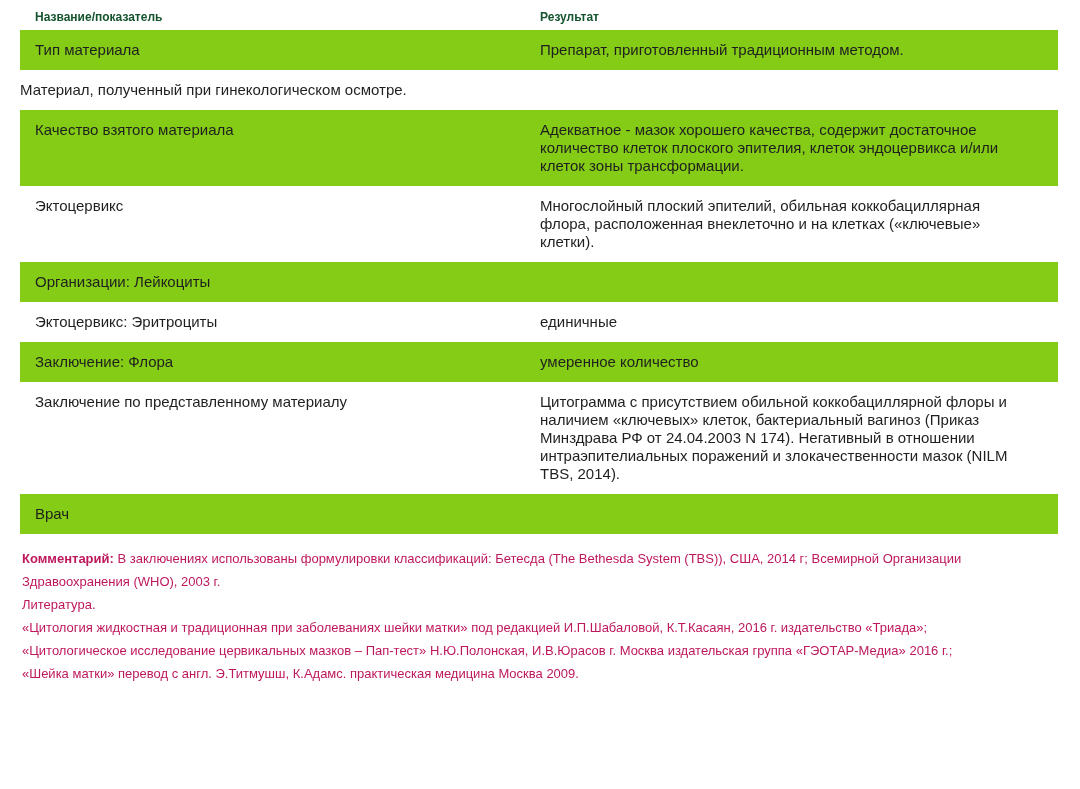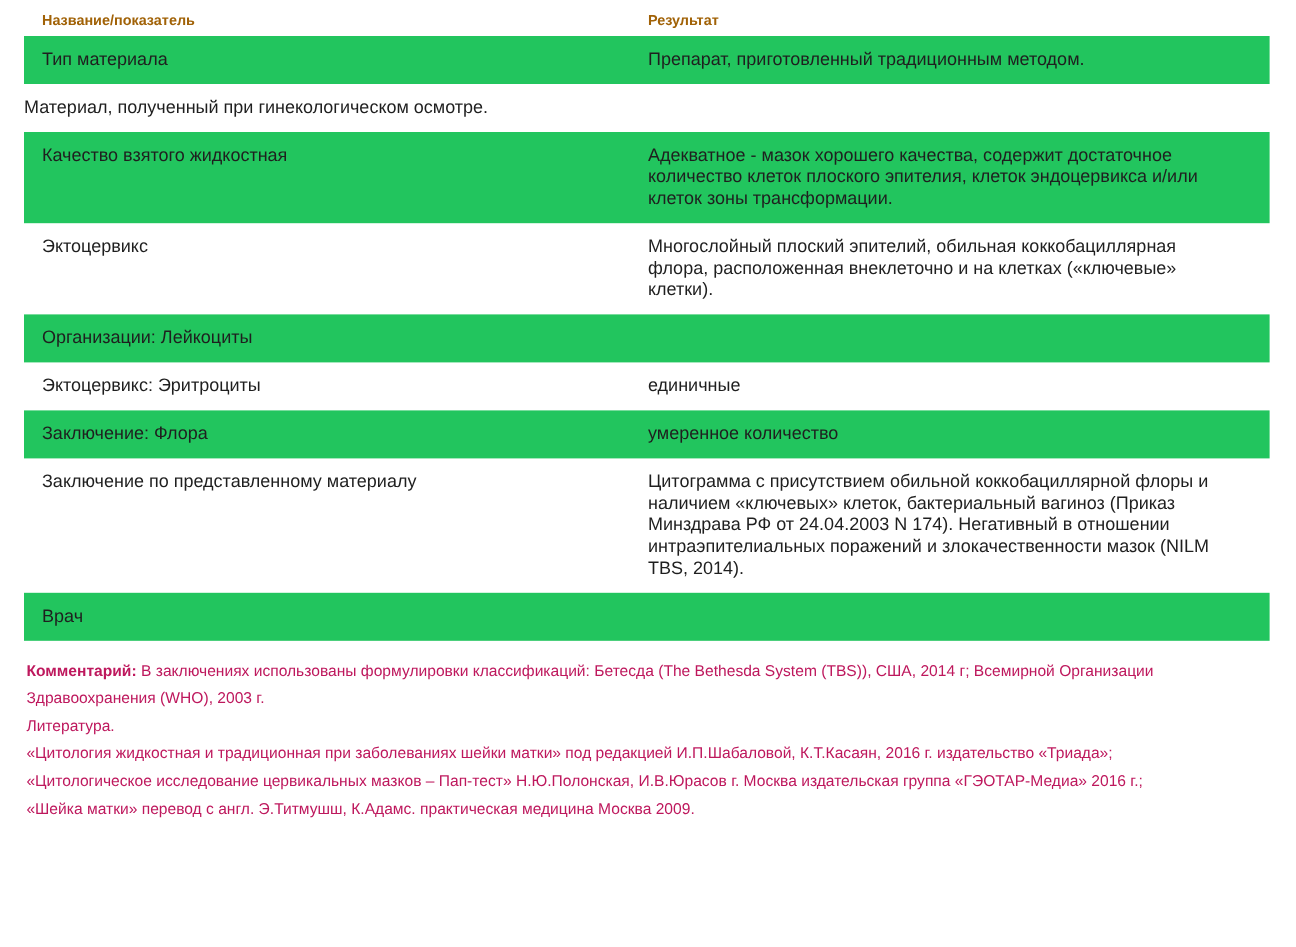--- a/index.html
+++ b/index.html
@@ -21,41 +21,41 @@
     padding-top: 2px;
   }
   .report-table {
     margin: 0 22px 0 20px;
   }
   .row {
     display: flex;
     align-items: stretch;
   }
   .row.shaded {
-    background: #22c55e;
+    background: #84cc16;
   }
   .cell {
     box-sizing: border-box;
     font-size: 15px;
     line-height: 18px;
   }
   .cell-label {
     width: 520px;
     flex: 0 0 520px;
     padding: 11px 12px 11px 15px;
   }
   .cell-result {
     flex: 1 1 auto;
     padding: 11px 28px 11px 0;
   }
   .header-row .cell {
     font-size: 12px;
     line-height: 14px;
     font-weight: bold;
-    color: #a16207;
+    color: #14532d;
     padding-top: 8px;
     padding-bottom: 6px;
   }
   .comment {
     margin: 13px 22px 0 22px;
   }
   .comment p {
     margin: 0;
     font-size: 13px;
     line-height: 23px;
@@ -79,21 +79,21 @@
   <div class="row shaded">
     <div class="cell cell-label">Тип материала</div>
     <div class="cell cell-result">Препарат, приготовленный традиционным методом.</div>
   </div>
 
   <div class="row">
     <div class="cell cell-result">Материал, полученный при гинекологическом осмотре.</div>
   </div>
 
   <div class="row shaded">
-    <div class="cell cell-label">Качество взятого жидкостная</div>
+    <div class="cell cell-label">Качество взятого материала</div>
     <div class="cell cell-result">Адекватное - мазок хорошего качества, содержит достаточное количество клеток плоского эпителия, клеток эндоцервикса и/или клеток зоны трансформации.</div>
   </div>
 
   <div class="row">
     <div class="cell cell-label">Эктоцервикс</div>
     <div class="cell cell-result">Многослойный плоский эпителий, обильная коккобациллярная флора, расположенная внеклеточно и на клетках («ключевые» клетки).</div>
   </div>
 
   <div class="row shaded">
     <div class="cell cell-label">Организации: Лейкоциты</div>

